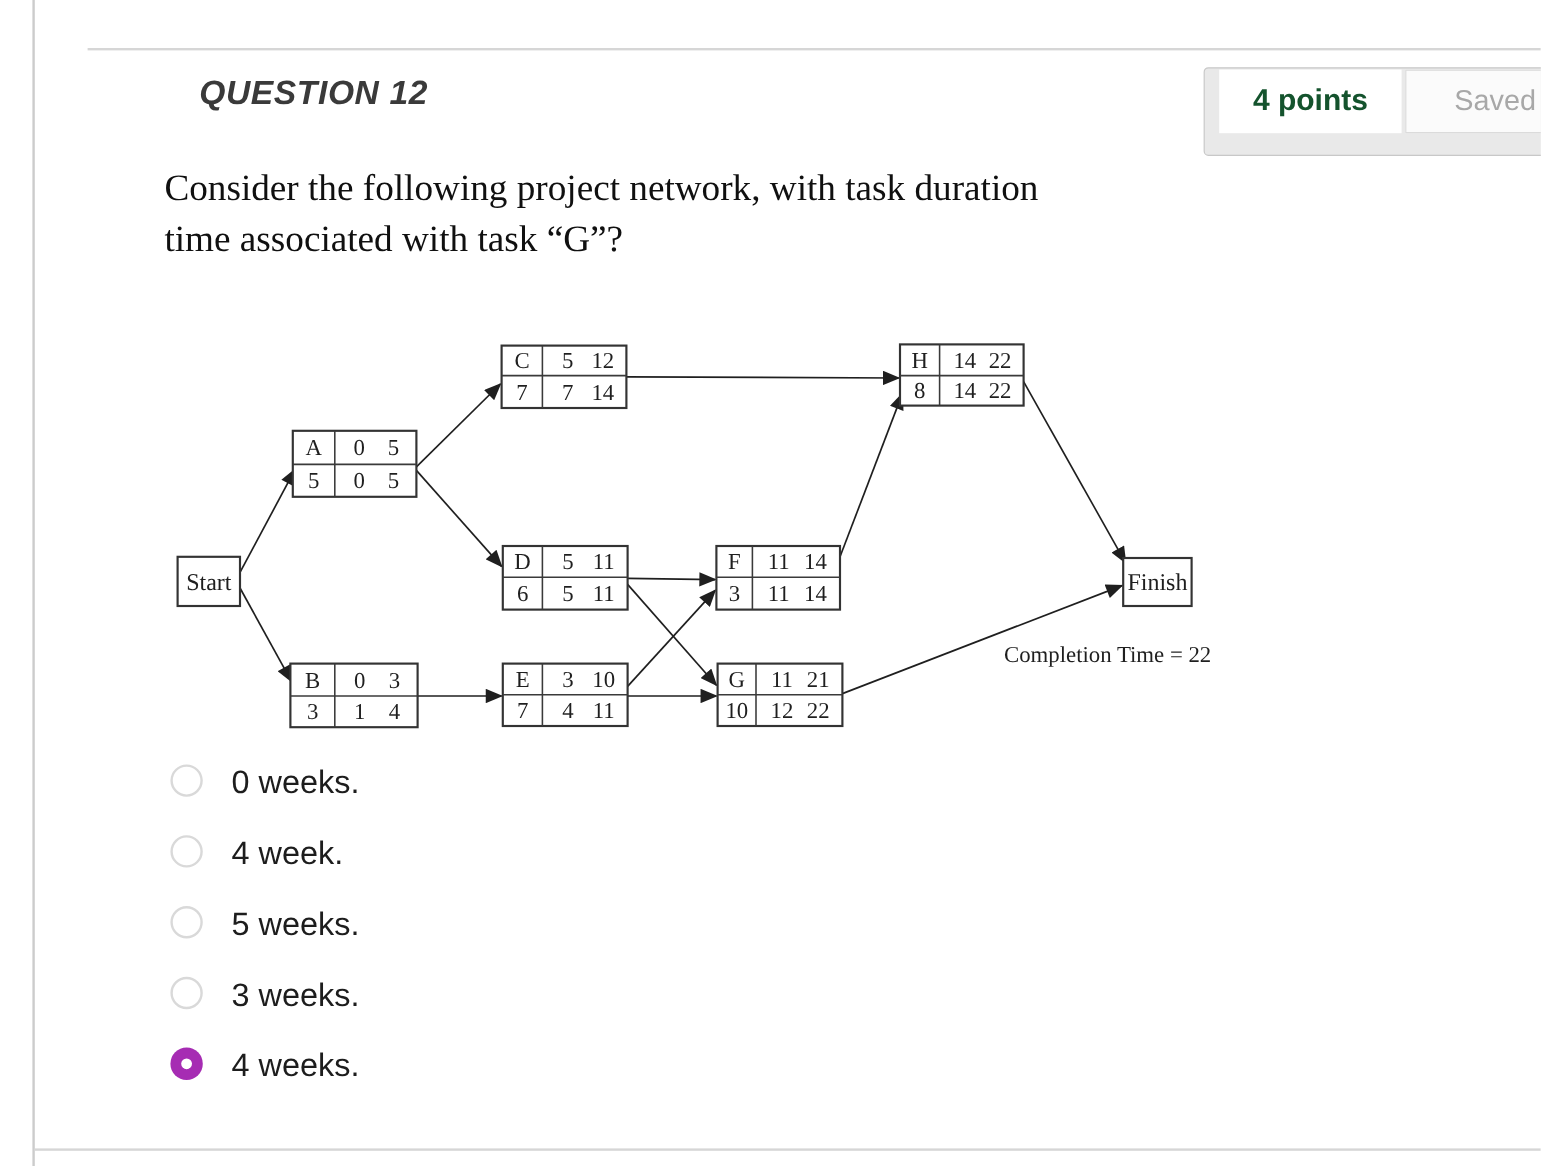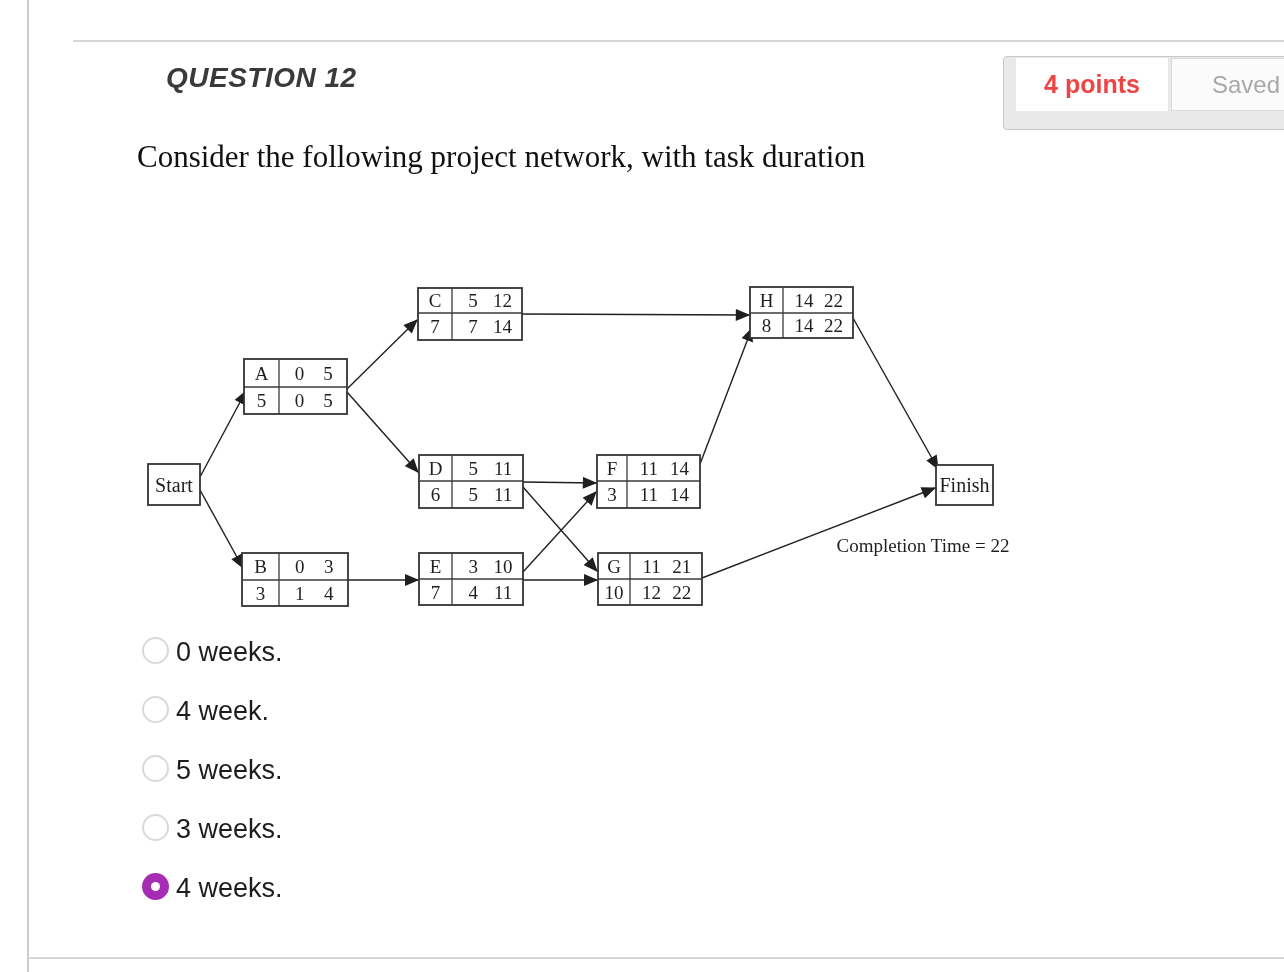--- a/index.html
+++ b/index.html
@@ -18,21 +18,21 @@
 
   .points-wrap{
     position:absolute;left:1003px;top:56px;width:310px;height:74px;
     background:#e9e9e9;border:1px solid #c8c8c8;border-radius:4px;
     box-sizing:border-box;display:flex;align-items:flex-start;
     padding:1px 0 0 12px;gap:3px;
   }
   .chip-points{
     background:#ffffff;height:53px;min-width:152px;display:flex;
     align-items:center;justify-content:center;
-    font-size:25px;font-weight:700;color:#ef4444;
+    font-size:25px;font-weight:700;color:#14532d;
   }
   .chip-saved{
     background:#fbfbfb;border:1px solid #dbdbdb;height:53px;min-width:150px;
     box-sizing:border-box;display:flex;align-items:center;justify-content:center;
     font-size:24px;color:#a8a8a8;
   }
 
   .question-text{
     position:absolute;left:137px;top:136px;
     font-family:"Liberation Serif","DejaVu Serif",serif;
@@ -50,39 +50,40 @@
     width:27px;height:27px;border-radius:50%;
     border:2px solid #d9d9d9;background:#fff;box-sizing:border-box;flex:none;
     position:relative;
   }
   .radio.selected{border:none;}
   .radio.selected::after{
     content:"";position:absolute;width:9px;height:9px;border-radius:50%;
     background:#ffffff;left:9px;top:9px;
   }
   .option-text{
-    margin-left:7px;font-size:27px;color:#1d1d1d;transform:translateY(2px);
+    margin-left:24px;font-size:27px;color:#1d1d1d;transform:translateY(2px);
   }
 </style>
 </head>
 <body>
 
 <div class="left-rule"></div>
 <div class="top-rule"></div>
 <div class="bottom-rule"></div>
 
 <div class="q-title">QUESTION 12</div>
 
 <div class="points-wrap">
   <div class="chip-points">4 points</div>
   <div class="chip-saved">Saved</div>
 </div>
 
 <div class="question-text">
   <div>Consider the following project network, with task duration</div>
+  <div>time associated with task “G”?</div>
 </div>
 
 <svg id="diagram" viewBox="140 280 870 332" xmlns="http://www.w3.org/2000/svg">
     <defs>
       <marker id="arr" viewBox="0 0 12 10" refX="11" refY="5" markerWidth="15" markerHeight="12" markerUnits="userSpaceOnUse" orient="auto">
         <path d="M0 0 L12 5 L0 10 Z" fill="#1F1F1F"></path>
       </marker>
     </defs>
     <line x1="200" y1="477" x2="246" y2="391" stroke="#1F1F1F" stroke-width="1.4" marker-end="url(#arr)"></line>
     <line x1="200" y1="490" x2="243" y2="568" stroke="#1F1F1F" stroke-width="1.4" marker-end="url(#arr)"></line>

